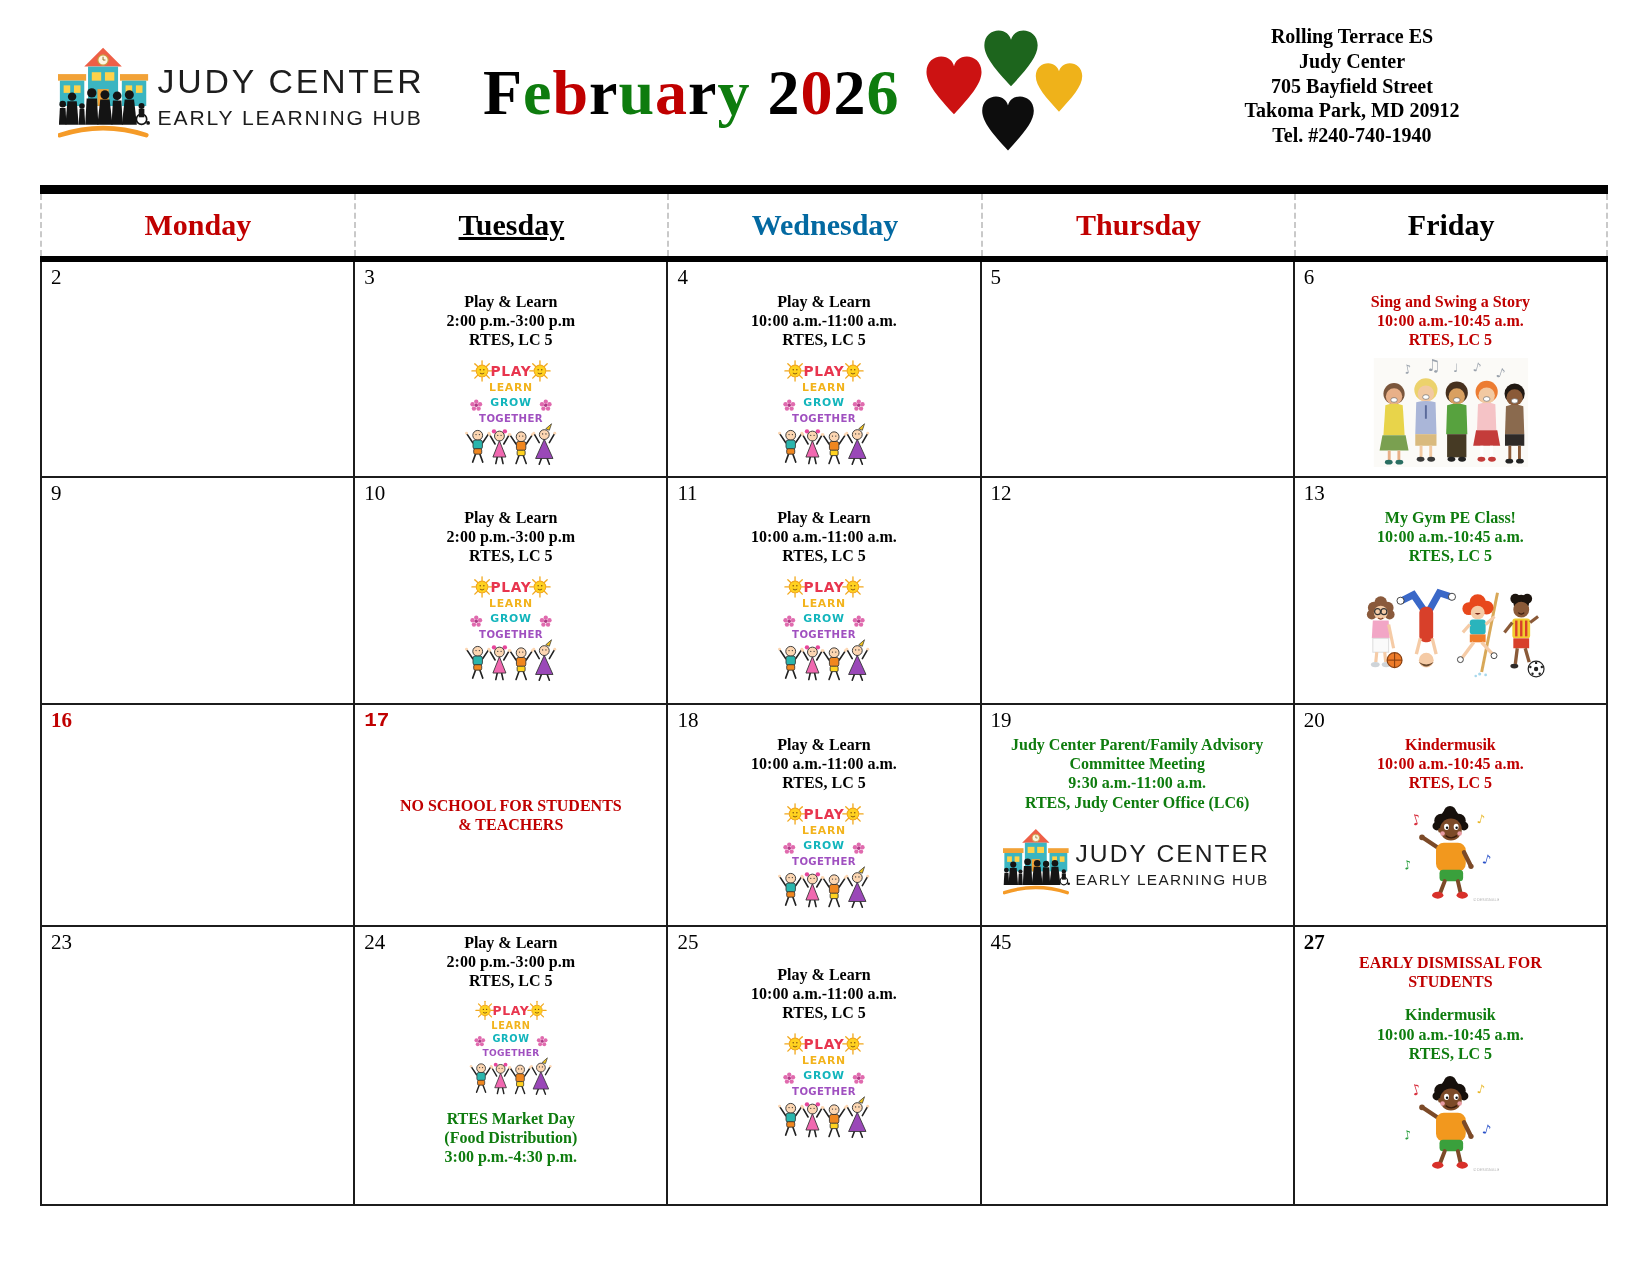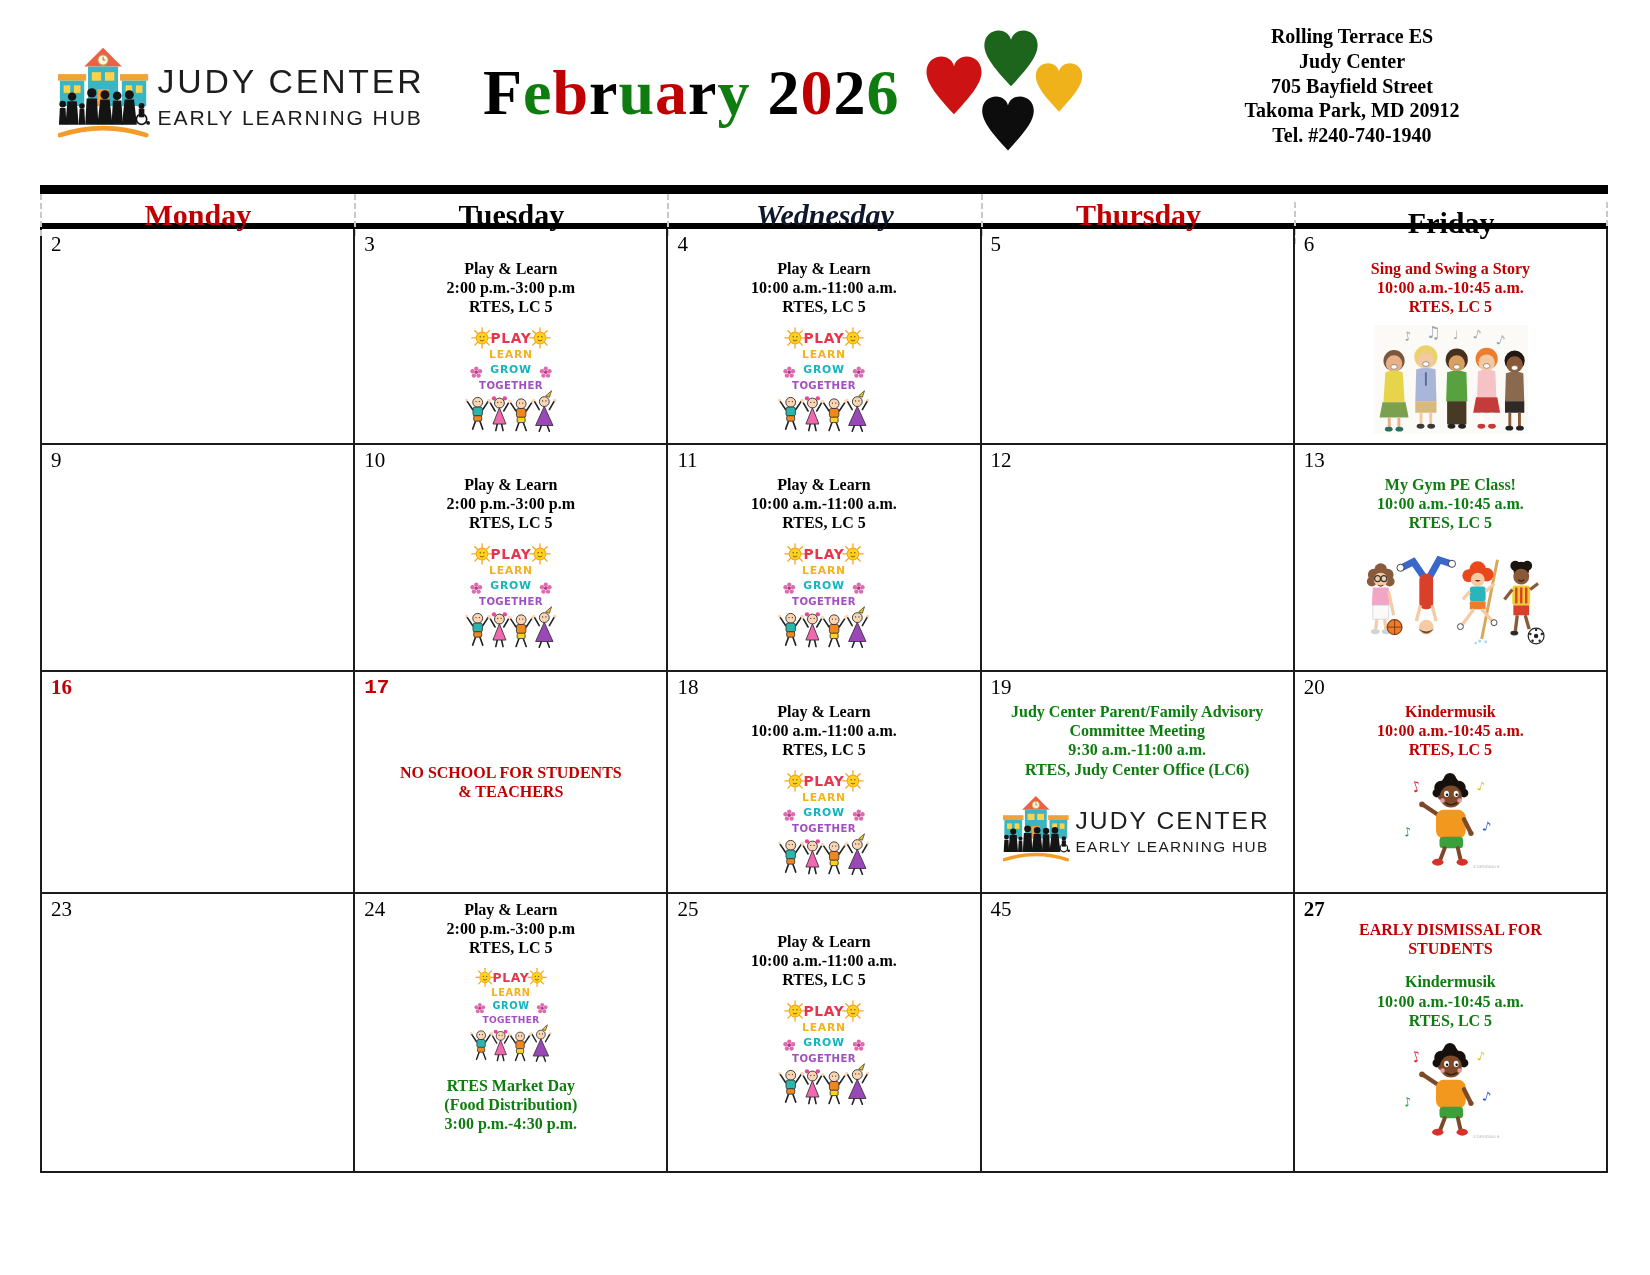--- a/index.html
+++ b/index.html
@@ -10,24 +10,24 @@
   .logo-svg{position:absolute;left:58px;top:38px;width:368px;height:106px;}
   .page-title{position:absolute;left:483px;top:56px;font-size:64px;font-weight:bold;
               font-family:"Liberation Serif",serif;letter-spacing:1px;white-space:nowrap;}
   .hearts{position:absolute;left:912px;top:24px;width:180px;height:142px;}
   .address{position:absolute;left:1222px;top:24px;width:260px;text-align:center;
            font-weight:bold;font-size:20px;line-height:1.24;}
 
   
   .cal{position:absolute;left:40px;top:185px;width:1568px;}
   .cal-topbar{height:9px;background:#000;}
-  .cal-days{display:grid;grid-template-columns:repeat(5,1fr);height:29px;}
+  .cal-days{display:grid;grid-template-columns:repeat(5,1fr);height:62px;}
   .cal-day{display:flex;align-items:center;justify-content:center;height:100%;
            font-weight:bold;font-size:30px;border-left:2px dashed #c9c9c9;}
-  .cal-day:last-child{border-right:2px dashed #c9c9c9;margin-top:8px;}
+  .cal-day:last-child{border-right:2px dashed #c9c9c9;}
   .cal-midbar{height:6px;background:#000;}
   .cal-grid{display:grid;grid-template-columns:repeat(5,1fr);
             grid-template-rows:216px 227px 222px 279px;border-left:2px solid #1c1c1c;}
   .cell{position:relative;border-right:2px solid #1c1c1c;border-bottom:2px solid #1c1c1c;
         padding-top:30px;text-align:center;overflow:hidden;}
   .cell.vc{display:flex;flex-direction:column;justify-content:center;padding-top:0;}
   .cell.tight{padding-top:6px;}
   .date{position:absolute;top:5px;left:9px;font-size:21px;line-height:1;}
   .date.b{font-weight:bold;}
   .ev{font-weight:bold;font-size:16px;line-height:1.2;white-space:pre-line;}
@@ -407,22 +407,22 @@
     <div>705 Bayfield Street</div>
     <div>Takoma Park, MD 20912</div>
     <div>Tel.  #240-740-1940</div>
   </div>
 
   <div class="cal">
     <div class="cal-topbar"></div>
 
     <div class="cal-days">
       <div class="cal-day" style="color: rgb(192, 0, 0);">Monday</div>
-      <div class="cal-day" style="color: rgb(0, 0, 0);">Tuesday</div>
-      <div class="cal-day" style="color: #0f172a; font-style: italic;">Wednesday</div>
+      <div class="cal-day" style="color: rgb(0, 0, 0); text-decoration: underline;">Tuesday</div>
+      <div class="cal-day" style="color: #0369a1;">Wednesday</div>
       <div class="cal-day" style="color: rgb(192, 0, 0);">Thursday</div>
       <div class="cal-day" style="color: rgb(0, 0, 0);">Friday</div>
     </div>
 
     <div class="cal-midbar"></div>
 
     <div class="cal-grid">
 
       <div class="cell">
         <div class="date">2</div>

